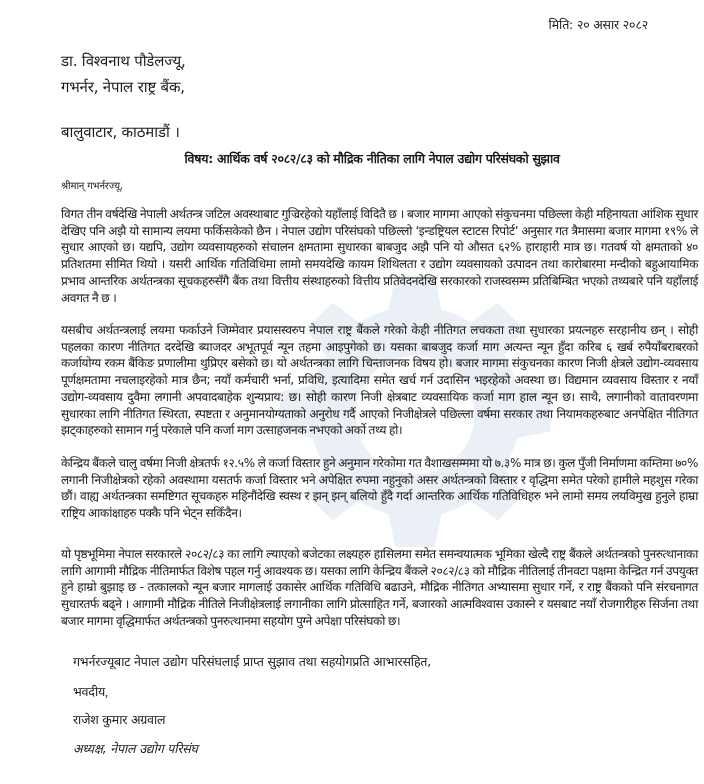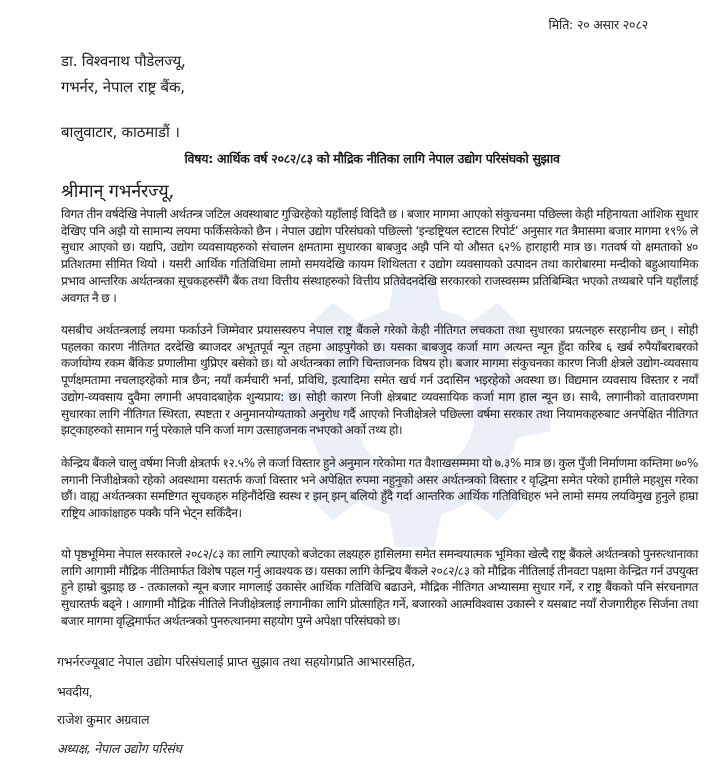--- a/index.html
+++ b/index.html
@@ -59,40 +59,40 @@
       width: 704px;
       text-align: center;
       font-weight: bold;
       font-size: 12.5px;
       letter-spacing: -0.3px;
     }
     .salutation {
       position: absolute;
       top: 178px;
       left: 41px;
-      font-size: 18px;
+      font-size: 10px;
       letter-spacing: -0.2px;
     }
     .para {
       position: absolute;
       left: 41px;
       width: 637px;
       font-size: 12px;
       line-height: 16.7px;
       text-align: justify;
       letter-spacing: -0.35px;
       word-spacing: -0.5px;
     }
     .p1 { top: 206px; }
     .p2 { top: 322px; }
     .p3 { top: 455px; }
     .p4 { top: 546px; }
     .closing {
       position: absolute;
-      left: 37px;
+      left: 53px;
       font-size: 12.5px;
       letter-spacing: -0.2px;
     }
     .thanks { top: 653px; }
     .yours { top: 683px; font-family: Liberation Serif, serif; }
     .signer { top: 711px; font-weight: normal; }
     .designation { top: 740px; font-style: italic; }
   </style>
 </head>
 <body>

